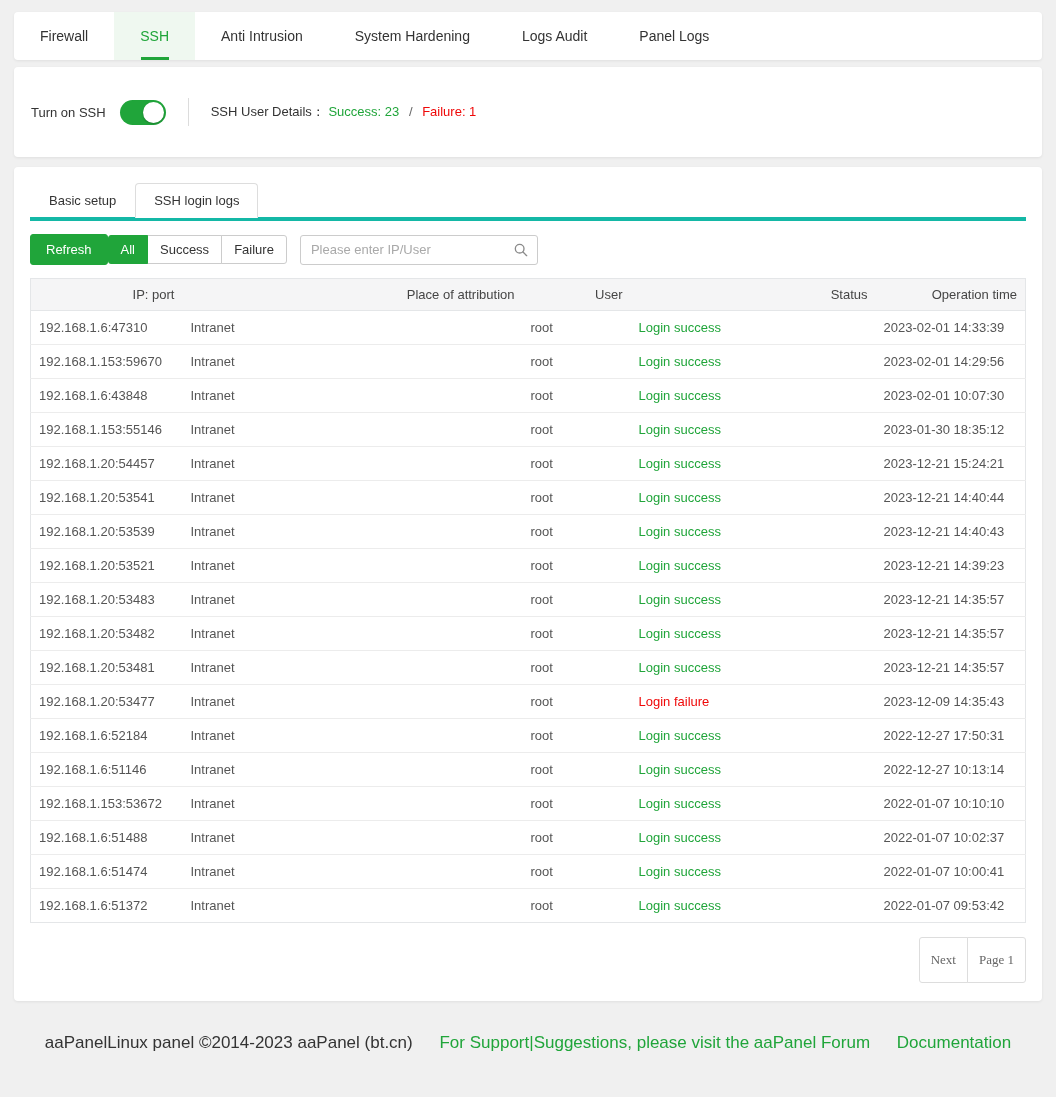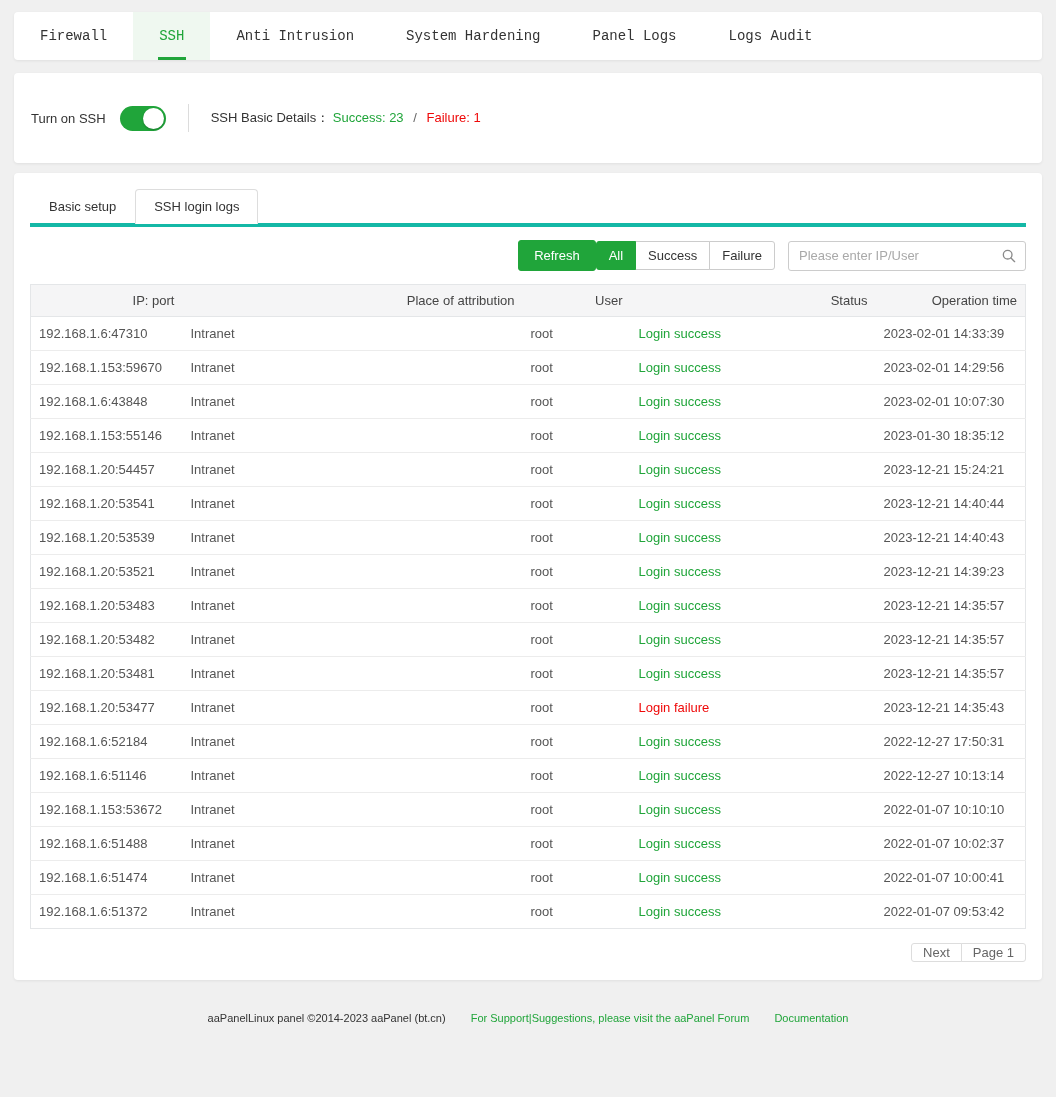--- a/index.html
+++ b/index.html
@@ -19,21 +19,21 @@
     background:var(--page-bg);
     font-family:"Liberation Sans",sans-serif;
     font-size:13px;color:var(--text);
   }
   .page{padding:12px 14px 0 14px;}
   .card{
     background:#fff;border-radius:4px;
     box-shadow:0 1px 3px rgba(0,0,0,.07);
   }
   
-  .top-nav{height:48px;display:flex;align-items:stretch;margin-bottom:13px;overflow:hidden;font-family:Liberation Mono, monospace;}
+  .top-nav{height:48px;display:flex;align-items:stretch;margin-bottom:7px;overflow:hidden;}
   .nav-tab{
     padding:0 26px;display:flex;align-items:center;
     font-size:14px;color:var(--text);cursor:pointer;position:relative;white-space:nowrap;
   }
   .nav-tab.active{background:var(--green-bg);color:var(--green);}
   .nav-tab.active::after{
     content:"";position:absolute;bottom:0;left:50%;transform:translateX(-50%);
     width:28px;height:3px;background:var(--green);
   }
   
@@ -53,21 +53,21 @@
   .details .sep{color:#666;margin:0 6px;}
   .details .bad{color:var(--red);}
   
   .main-card{padding:16px 16px 18px 16px;}
   .sub-tabs{display:flex;border-bottom:4px solid #14b8a6;padding-left:0;}
   .sub-tab{
     padding:9px 18px;font-size:13px;color:var(--text);cursor:pointer;
     border:1px solid transparent;margin-bottom:-1px;border-radius:4px 4px 0 0;
   }
   .sub-tab.active{background:#fff;border-color:#ddd;border-bottom-color:#fff;}
-  .toolbar{display:flex;justify-content:flex-end;align-items:center;margin-top:13px;}
+  .toolbar{display:flex;justify-content:flex-start;align-items:center;margin-top:13px;}
   .btn-refresh{
     background:var(--green);color:#fff;border:1px solid var(--green);
     border-radius:3px;padding:7px 15px;font-size:13px;cursor:pointer;
     font-family:"Liberation Sans",sans-serif;
   }
   .right-tools{display:flex;align-items:center;}
   .filter-group{display:flex;}
   .filter-btn{
     border:1px solid #ccc;background:#fff;color:var(--text);
     padding:6px 12px;font-size:13px;cursor:pointer;margin-left:-1px;
@@ -97,52 +97,52 @@
   td{
     padding:9px 8px;font-size:13px;color:var(--muted);
     border-bottom:1px solid #ececec;background:#fff;
   }
   tr:last-child td{border-bottom:none;}
   td .status-success{color:var(--green);}
   td .status-failure{color:var(--red);}
   
   .pagination{display:flex;justify-content:flex-end;margin-top:14px;}
   .page-btn{
-    border:1px solid #ddd;background:#fff;color:#666;padding:1px 11px;
-    font-size:13px;cursor:pointer;margin-left:-1px;font-family:Liberation Sans, sans-serif;
+    border:1px solid #ddd;background:#fff;color:#666;padding:14px 11px;
+    font-size:13px;cursor:pointer;margin-left:-1px;font-family:Liberation Serif, serif;
   }
   .page-btn:first-child{border-radius:3px 0 0 3px;margin-left:0;}
   .page-btn:last-child{border-radius:0 3px 3px 0;}
   
-  .footer{text-align:center;margin-top:32px;padding-bottom:18px;font-size:11px;color:var(--text);}
+  .footer{text-align:center;margin-top:32px;padding-bottom:18px;font-size:17px;color:var(--text);}
   .footer .f-link{color:var(--green);cursor:pointer;text-decoration:none;}
   .footer span{margin:0 11px;}
 </style>
 </head>
 <body>
 
 <div class="page">
 
   <div class="card top-nav">
       <div class="nav-tab">Firewall</div>
       <div class="nav-tab active">SSH</div>
       <div class="nav-tab">Anti Intrusion</div>
       <div class="nav-tab">System Hardening</div>
+      <div class="nav-tab">Logs Audit</div>
       <div class="nav-tab">Panel Logs</div>
-      <div class="nav-tab">Logs Audit</div>
     </div>
 
   <div class="card toggle-card">
     <span class="toggle-label">Turn on SSH</span>
     <div class="switch">
       <span class="knob"></span>
     </div>
     <div class="v-divider"></div>
     <div class="details">
-      <span>SSH Basic Details：</span>
+      <span>SSH User Details：</span>
       <span class="ok">Success: 23</span>
       <span class="sep">/</span>
       <span class="bad">Failure: 1</span>
     </div>
   </div>
 
   <div class="card main-card">
 
     <div class="sub-tabs">
         <div class="sub-tab">Basic setup</div>
@@ -255,21 +255,21 @@
             <td>Intranet</td>
             <td>root</td>
             <td><span class="status-success">Login success</span></td>
             <td>2023-12-21 14:35:57</td>
           </tr>
           <tr>
             <td>192.168.1.20:53477</td>
             <td>Intranet</td>
             <td>root</td>
             <td><span class="status-failure">Login failure</span></td>
-            <td>2023-12-21 14:35:43</td>
+            <td>2023-12-09 14:35:43</td>
           </tr>
           <tr>
             <td>192.168.1.6:52184</td>
             <td>Intranet</td>
             <td>root</td>
             <td><span class="status-success">Login success</span></td>
             <td>2022-12-27 17:50:31</td>
           </tr>
           <tr>
             <td>192.168.1.6:51146</td>

